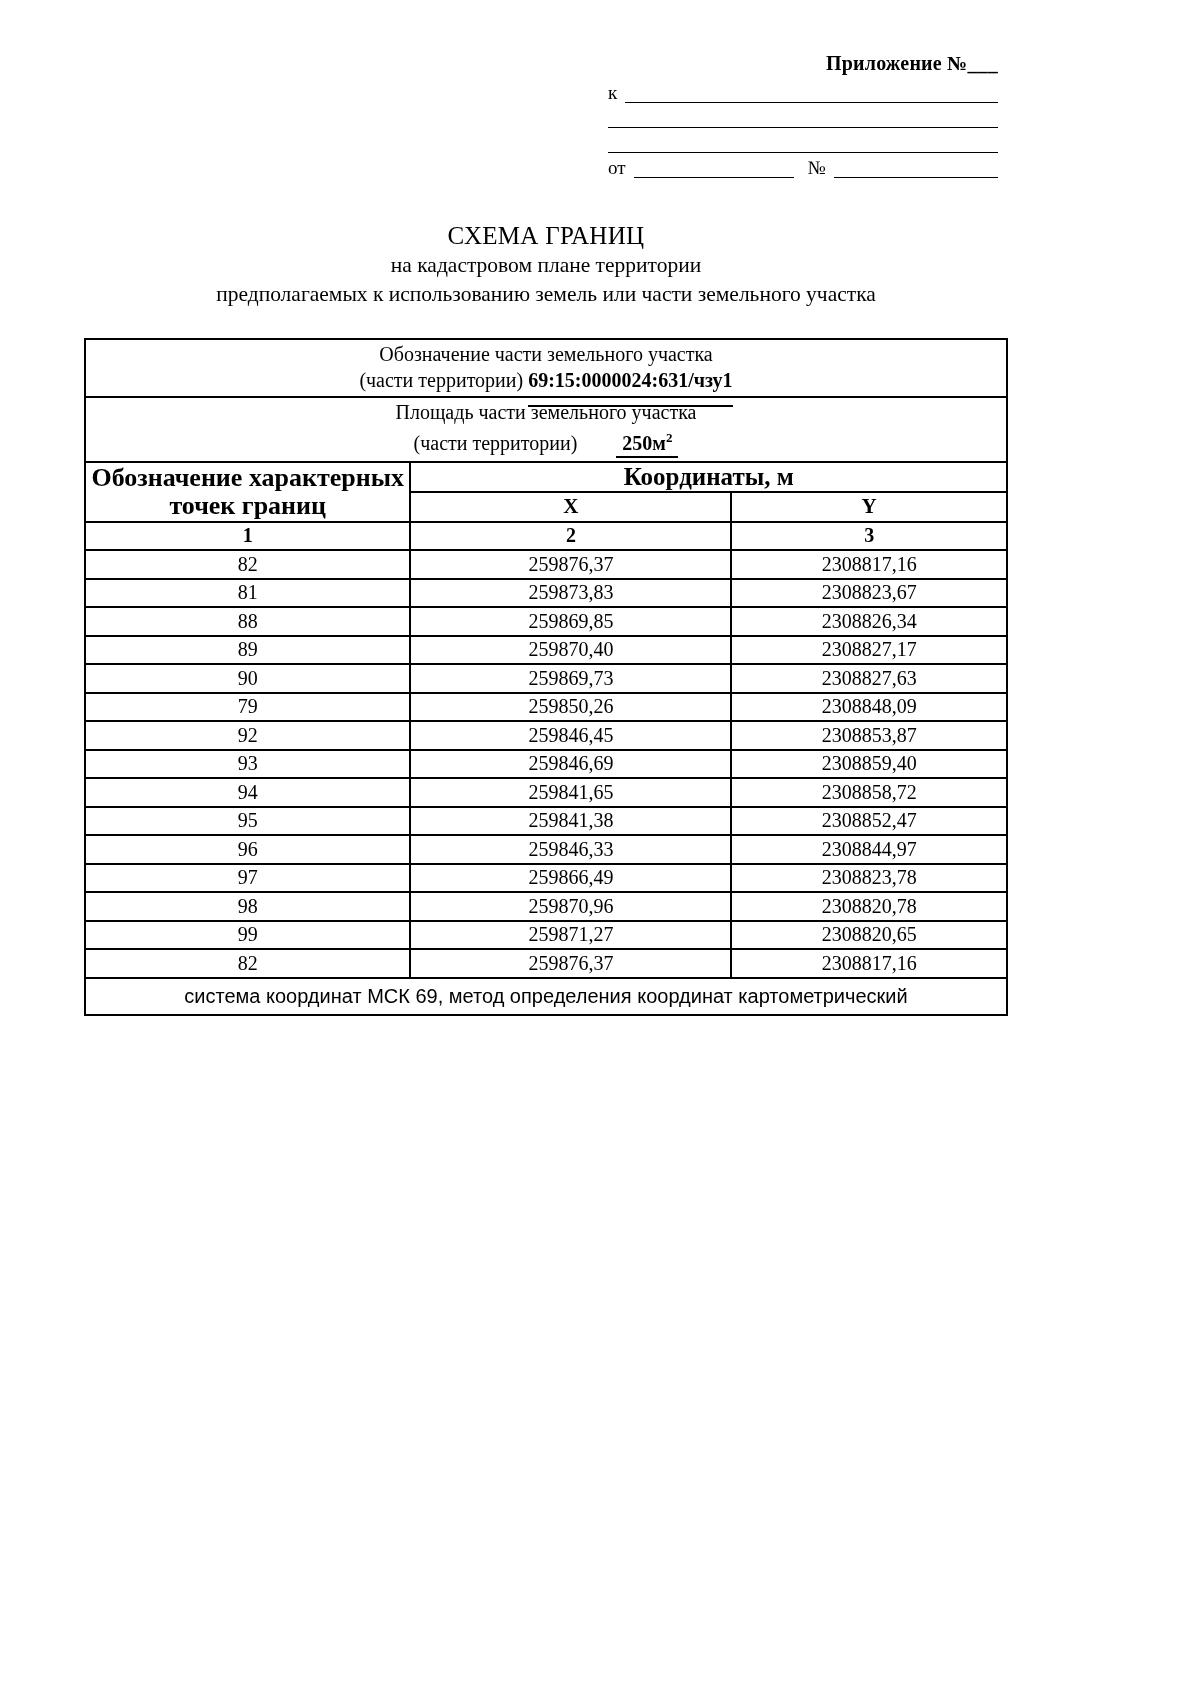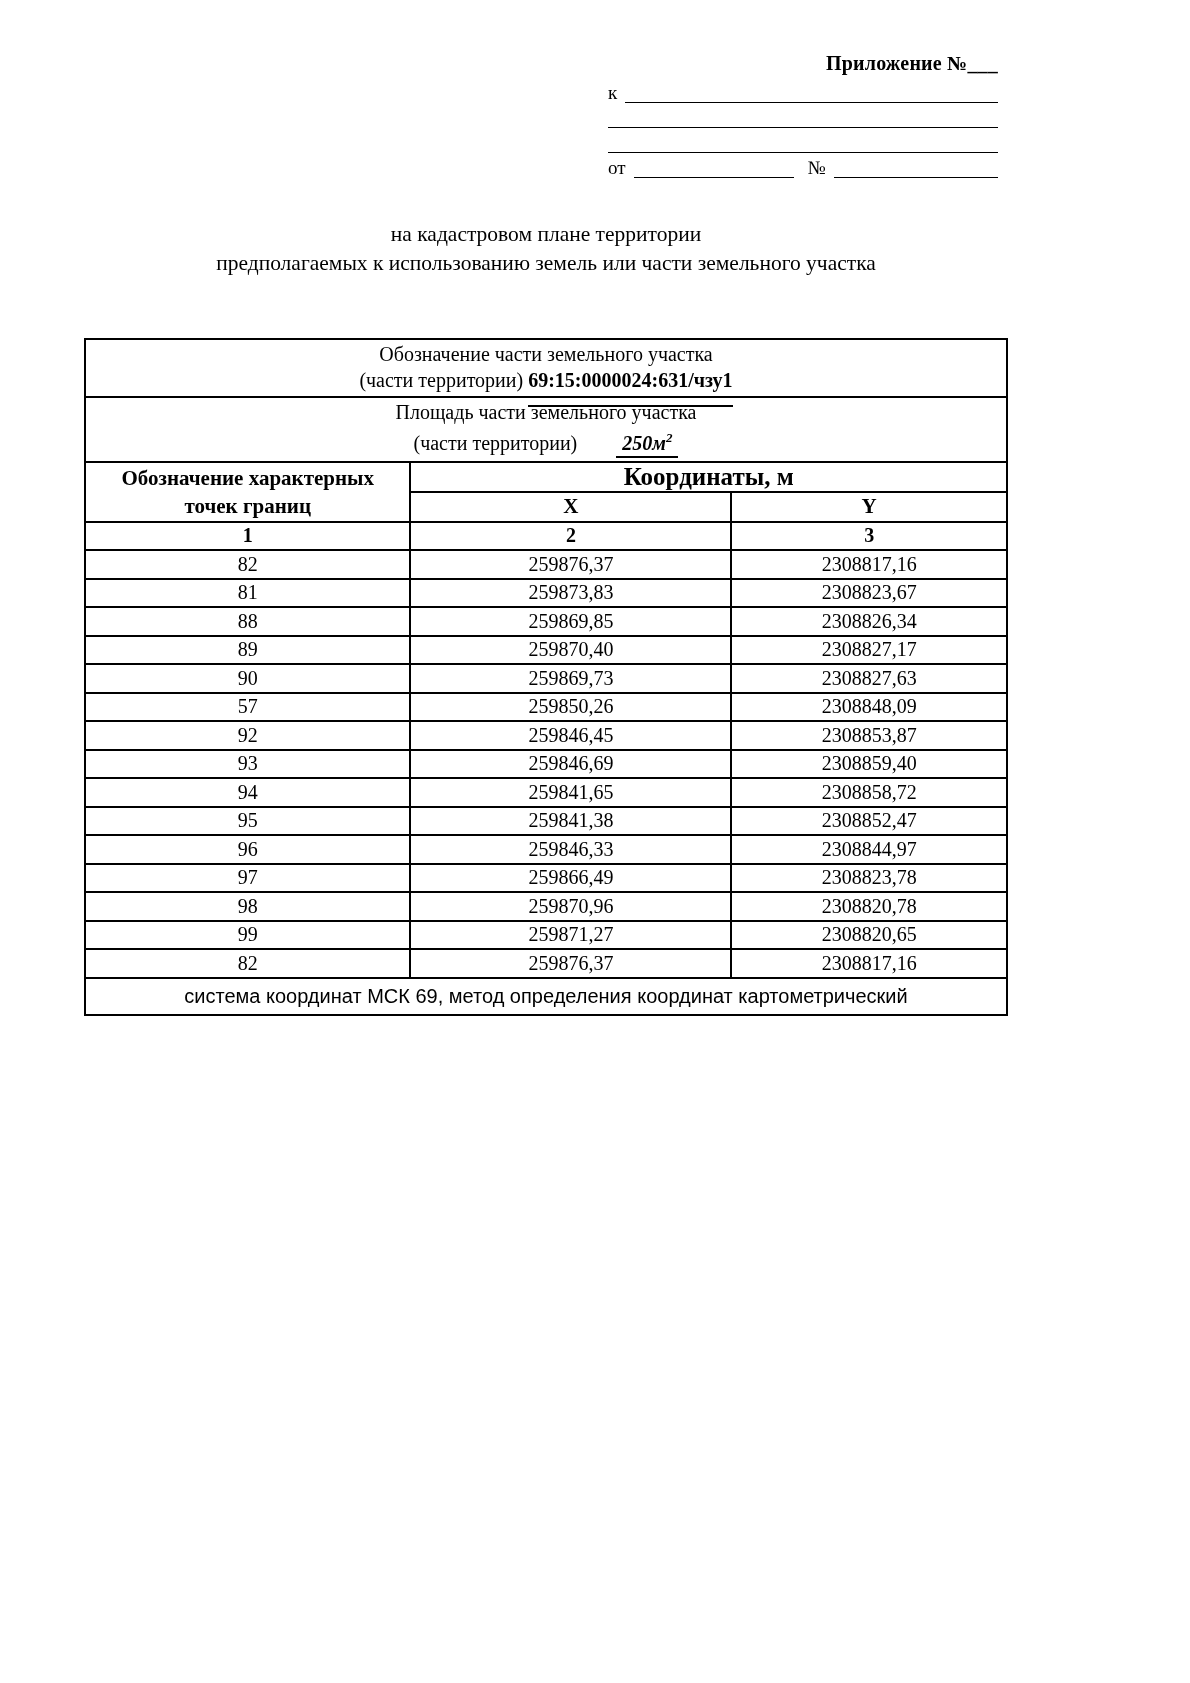--- a/index.html
+++ b/index.html
@@ -83,28 +83,27 @@
   }
   .cad-value {
     font-weight: bold;
     border-bottom: 2px solid #000;
     padding-bottom: 14px;
   }
   .area-value {
     display: inline-block;
     margin-left: 34px;
     font-weight: bold;
-    font-style: italic;
     border-bottom: 2px solid #000;
     padding: 0 6px;
   }
   .area-value sup { font-size: 13px; }
 
   th.col1-header {
-    font-size: 21px;
+    font-size: 26px;
     line-height: 28px;
     font-weight: bold;
     text-align: center;
     vertical-align: middle;
     padding: 0 4px;
   }
   th.group-header { height: 29px; font-size: 25px; font-weight: bold; text-align: center; }
   th.xy-header    { height: 30px; font-size: 21px; font-weight: bold; text-align: center; }
   td.index-cell   { height: 29px; font-size: 20px; font-weight: bold; text-align: center; }
   table.schema tbody td {
@@ -142,20 +141,21 @@
     </div>
     <div class="line-row">
       <span class="lbl">от</span>
       <span class="fill short"></span>
       <span class="lbl num-lbl">№</span>
       <span class="fill"></span>
     </div>
   </div>
 
   <div class="title-block">
+    <div class="title-main">СХЕМА ГРАНИЦ</div>
     <div class="title-sub">на кадастровом плане территории</div>
     <div class="title-sub">предполагаемых к использованию земель или части земельного участка</div>
   </div>
 
   <table class="schema">
     <colgroup>
         <col class="c1">
         <col class="c2">
         <col class="c3">
       </colgroup>
@@ -215,21 +215,21 @@
           <td>89</td>
           <td>259870,40</td>
           <td>2308827,17</td>
         </tr>
         <tr>
           <td>90</td>
           <td>259869,73</td>
           <td>2308827,63</td>
         </tr>
         <tr>
-          <td>57</td>
+          <td>79</td>
           <td>259850,26</td>
           <td>2308848,09</td>
         </tr>
         <tr>
           <td>92</td>
           <td>259846,45</td>
           <td>2308853,87</td>
         </tr>
         <tr>
           <td>93</td>

